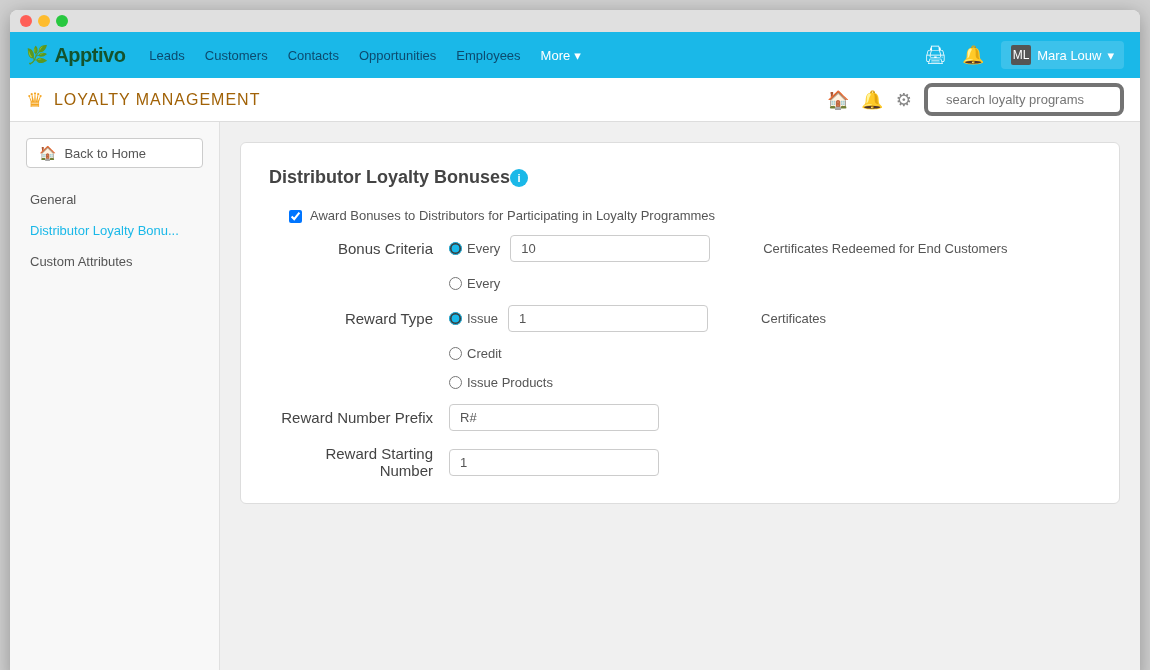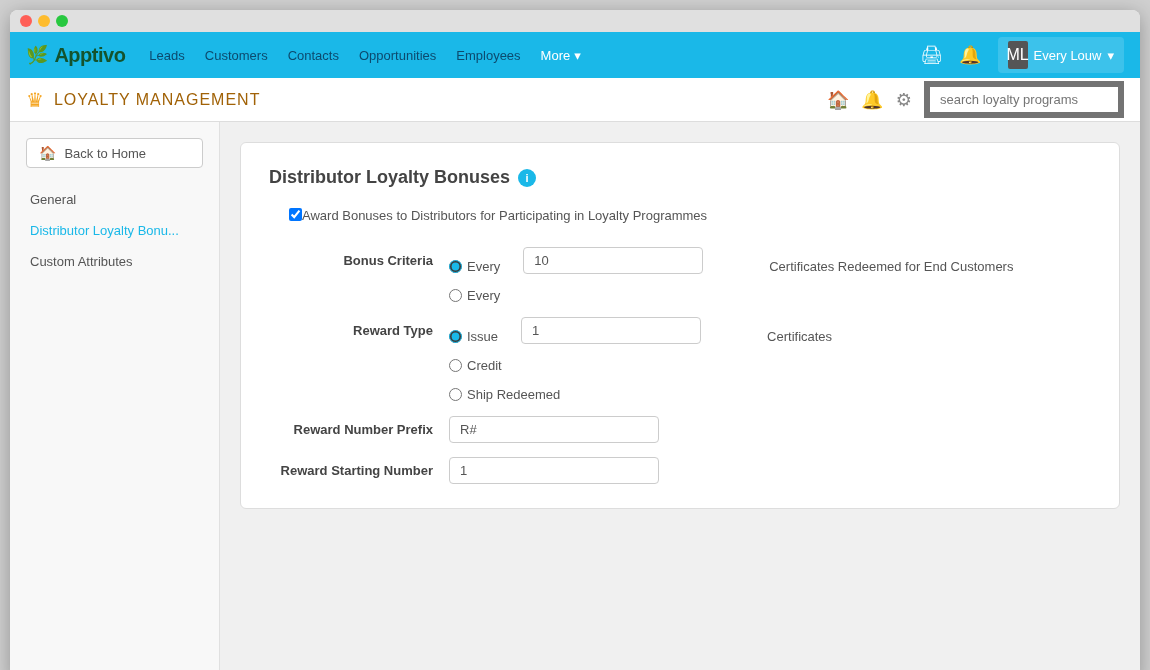--- a/index.html
+++ b/index.html
@@ -95,25 +95,25 @@
       align-items: center;
       gap: 6px;
       color: white;
       font-size: 13px;
       cursor: pointer;
       background: rgba(255,255,255,0.15);
       padding: 4px 10px;
       border-radius: 4px;
     }
     .user-avatar {
-      width: 20px; height: 28px;
+      width: 20px; height: 20px;
       background: #555;
       border-radius: 2px;
       display: flex; align-items: center; justify-content: center;
-      font-size: 16px; color: white;
+      font-size: 12px; color: white;
     }
 
     
     .sub-header {
       background: white;
       height: 44px;
       display: flex;
       align-items: center;
       justify-content: space-between;
       padding: 0 16px;
@@ -139,23 +139,23 @@
       display: flex;
       align-items: center;
       gap: 12px;
     }
     .sub-icon {
       color: #888;
       font-size: 18px;
       cursor: pointer;
     }
     .search-box {
-      border: 6px solid #737373;
-      border-radius: 0;
-      padding: 5px 10px;
+      border: 4px solid #737373;
+      border-radius: 8px;
+      padding: 5px 18px;
       font-size: 13px;
       color: #999;
       width: 200px;
       outline: none;
     }
 
     
     .main-layout {
       display: flex;
       height: calc(670px - 22px - 46px - 44px);
@@ -206,94 +206,93 @@
     .content-card {
       background: white;
       border-radius: 6px;
       border: 1px solid #ddd;
       padding: 24px 28px;
     }
 
     .page-title-row {
       display: flex;
       align-items: center;
-      gap: 8px;
       margin-bottom: 20px;
     }
     .page-title {
       font-size: 18px;
       font-weight: 600;
       color: #444;
     }
     .info-icon {
       width: 18px; height: 18px;
       background: #1ab8e8;
       border-radius: 50%;
       display: flex; align-items: center; justify-content: center;
       color: white;
       font-size: 11px;
       font-weight: bold;
       cursor: pointer;
     }
 
     .award-row {
       display: flex;
-      align-items: flex-start;
-      gap: 0;
-      margin-bottom: 24px;
+      align-items: flex-end;
+      gap: 8px;
+      margin-bottom: 12px;
       padding-left: 20px;
     }
     .award-text {
       font-size: 13px;
       color: #555;
     }
 
     
     .form-section {
       display: flex;
       flex-direction: column;
       gap: 14px;
     }
     .form-row {
       display: flex;
       align-items: center;
     }
     .form-label {
       width: 180px;
       text-align: right;
-      font-size: 13px;
-      font-weight: 700;
+      font-size: 15px;
+      font-weight: 400;
       color: #444;
       padding-right: 16px;
       flex-shrink: 0;
     }
     .form-control-group {
       display: flex;
-      align-items: flex-end;
-      gap: 23px;
+      align-items: center;
+      gap: 10px;
       flex: 1;
     }
     .radio-option {
       display: flex;
       align-items: center;
       gap: 5px;
       font-size: 13px;
       color: #555;
       cursor: pointer;
     }
     .radio-option input[type="radio"] {
       cursor: pointer;
       accent-color: #1ab8e8;
     }
     .text-input {
       border: 1px solid #ccc;
       border-radius: 4px;
       padding: 5px 10px;
       font-size: 13px;
-      width: 180px;
+      width: 200px;
       outline: none;
       color: #555;
     }
     .text-input-sm {
       width: 210px;
     }
     .suffix-text {
       font-size: 13px;
       color: #555;
       margin-left: 43px;
@@ -324,21 +323,21 @@
       <span class="nav-more">
         <span>More</span>
         <span>▾</span>
       </span>
     </div>
     <div class="nav-right">
       <span class="nav-icon">🖨</span>
       <span class="nav-icon">🔔</span>
       <div class="user-badge">
         <div class="user-avatar">ML</div>
-        <span>Every Louw</span>
+        <span>Mara Louw</span>
         <span>▾</span>
       </div>
     </div>
   </div>
 
   <div class="sub-header">
     <div class="sub-header-left">
       <span class="crown-icon">♛</span>
       <span class="sub-title">LOYALTY MANAGEMENT</span>
     </div>
@@ -421,21 +420,21 @@
                 <span>Credit</span>
               </label>
             </div>
           </div>
 
           <div class="form-row">
             <div class="form-label"></div>
             <div class="form-control-group">
               <label class="radio-option">
                 <input type="radio" name="reward_type" style="">
-                <span>Ship Redeemed</span>
+                <span>Issue Products</span>
               </label>
             </div>
           </div>
 
           <div class="form-row">
             <div class="form-label">Reward Number Prefix</div>
             <div class="form-control-group">
               <input class="text-input text-input-sm" type="text" value="R#" style="">
             </div>
           </div>

